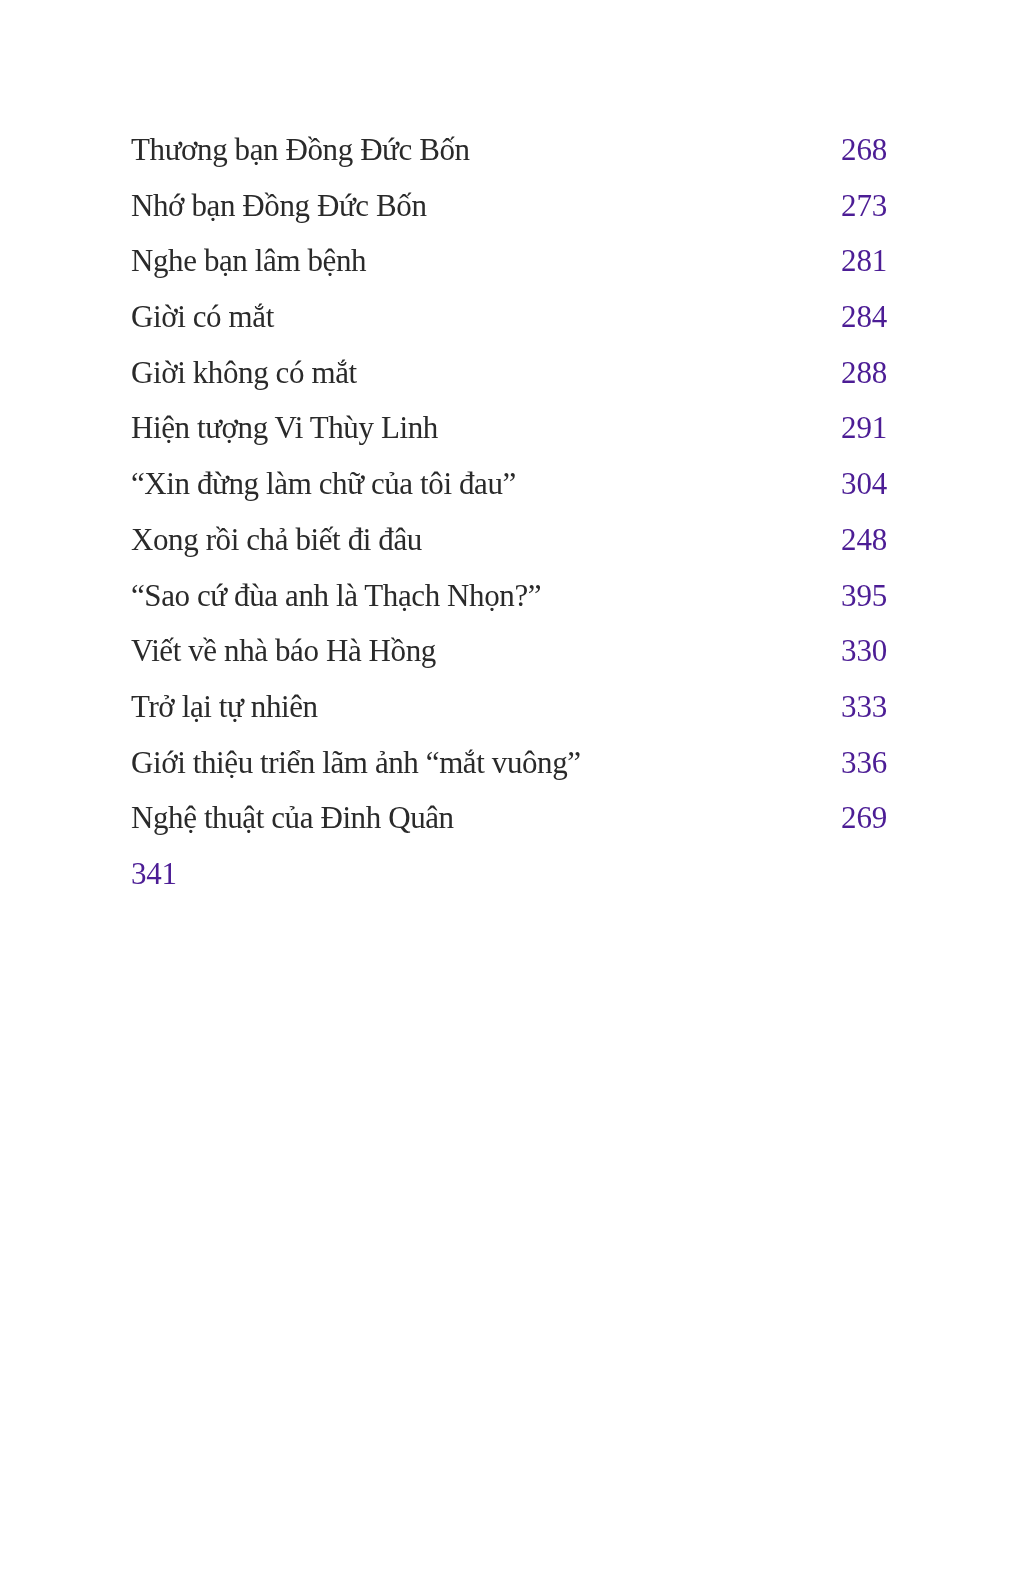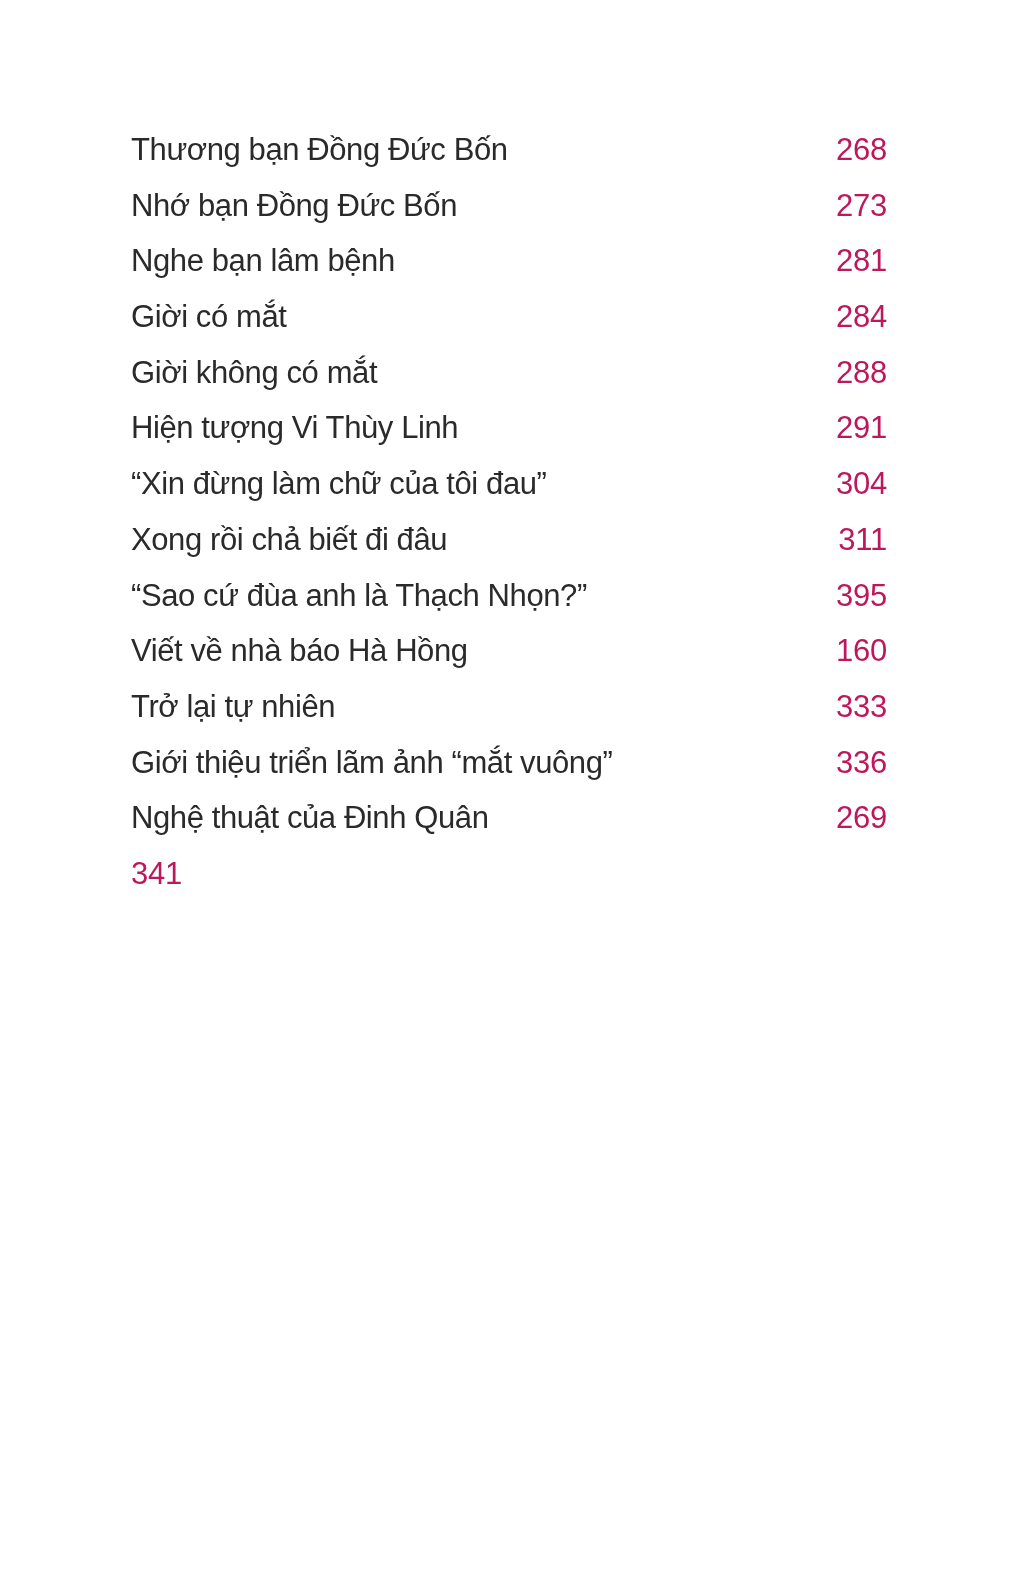--- a/index.html
+++ b/index.html
@@ -9,21 +9,21 @@
     height: 1575px;
     background: #ffffff;
     overflow: hidden;
   }
 
   .page {
     position: relative;
     width: 1024px;
     height: 1575px;
     background: #ffffff;
-    font-family: Liberation Sans, sans-serif;
+    font-family: Liberation Serif, serif;
     padding-left: 36px;
   }
 
   .toc-list {
     position: absolute;
     left: 131px;
     top: 122px;
     width: 756px;
   }
 
@@ -38,21 +38,21 @@
 
   .toc-title {
     font-size: 31px;
     color: #2a2a2a;
     letter-spacing: -0.4px;
     font-weight: 400;
   }
 
   .toc-page {
     font-size: 31px;
-    color: #be185d;
+    color: #4c1d95;
     letter-spacing: -0.2px;
     font-weight: 400;
     text-align: right;
   }
 </style>
 </head>
 <body>
 
 <div class="page">
   <div class="toc-list">
@@ -87,33 +87,33 @@
       <span class="toc-page">291</span>
     </div>
 
     <div class="toc-row">
       <span class="toc-title">“Xin đừng làm chữ của tôi đau”</span>
       <span class="toc-page">304</span>
     </div>
 
     <div class="toc-row">
       <span class="toc-title">Xong rồi chả biết đi đâu</span>
-      <span class="toc-page">311</span>
+      <span class="toc-page">248</span>
     </div>
 
     <div class="toc-row">
       <span class="toc-title">“Sao cứ đùa anh là Thạch Nhọn?”</span>
       <span class="toc-page">395</span>
     </div>
 
 
 
     <div class="toc-row">
       <span class="toc-title">Viết về nhà báo Hà Hồng</span>
-      <span class="toc-page">160</span>
+      <span class="toc-page">330</span>
     </div>
 
     <div class="toc-row">
       <span class="toc-title">Trở lại tự nhiên</span>
       <span class="toc-page">333</span>
     </div>
 
     <div class="toc-row">
       <span class="toc-title">Giới thiệu triển lãm ảnh “mắt vuông”</span>
       <span class="toc-page">336</span>

